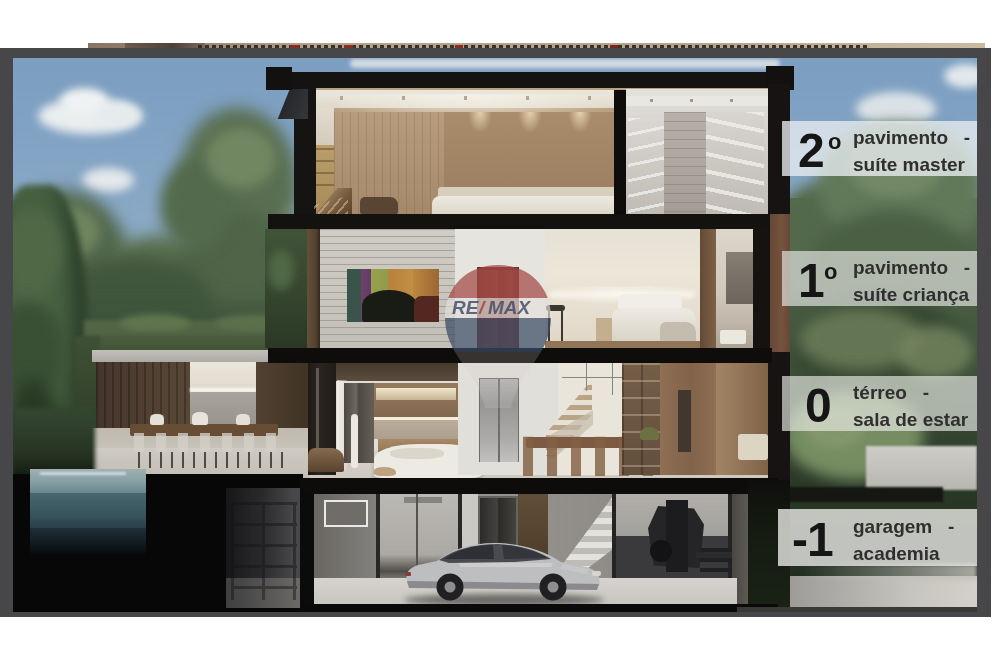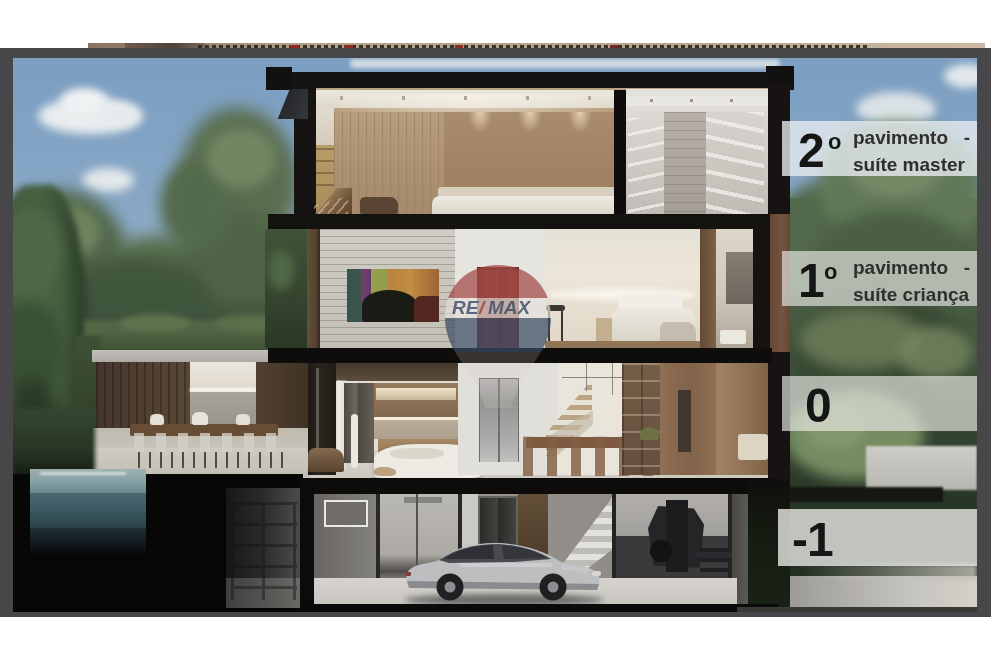--- a/index.html
+++ b/index.html
@@ -434,25 +434,27 @@
   <div class="ab" style="left:782px;top:251px;width:203px;height:55px;background:rgba(236,238,234,.66);"></div>
   <div class="ab" style="left:782px;top:251px;width:203px;height:55px;color:#141414;">
     <span class="ab" style="left:16px;top:6px;font-size:48px;line-height:48px;font-weight:700;letter-spacing:-1px;">1</span>
     <span class="ab" style="left:42px;top:8px;font-size:22px;font-weight:700;">o</span>
     <div class="ab" style="left:71px;top:3px;font-size:19px;line-height:27px;font-weight:700;color:#2e2e2c;">pavimento&nbsp;&nbsp;&nbsp;-<br>suíte criança</div>
   </div>
 
   <div class="ab" style="left:782px;top:376px;width:203px;height:55px;background:rgba(238,240,234,.66);"></div>
   <div class="ab" style="left:782px;top:376px;width:203px;height:55px;color:#141414;">
     <span class="ab" style="left:23px;top:6px;font-size:48px;line-height:48px;font-weight:700;">0</span>
+    <div class="ab" style="left:71px;top:3px;font-size:19px;line-height:27px;font-weight:700;color:#2e2e2c;">térreo&nbsp;&nbsp;&nbsp;-<br>sala de estar</div>
   </div>
 
   <div class="ab" style="left:778px;top:509px;width:207px;height:57px;background:rgba(237,237,232,.8);"></div>
   <div class="ab" style="left:778px;top:509px;width:207px;height:57px;color:#141414;">
     <span class="ab" style="left:14px;top:7px;font-size:48px;line-height:48px;font-weight:700;letter-spacing:-1px;">-1</span>
+    <div class="ab" style="left:75px;top:4px;font-size:19px;line-height:27px;font-weight:700;color:#2e2e2c;">garagem&nbsp;&nbsp;&nbsp;-<br>academia</div>
   </div>
 
   <svg class="ab" style="left:440px;top:262px;" width="118" height="160" viewBox="0 0 118 160">
     <defs>
       <clipPath id="bal">
         <path d="M58,3 C27,3 5,25 5,55 C5,81 20,97 32,115 C39,126 43,136 45,146 L71,146 C73,136 77,126 84,115 C96,97 111,81 111,55 C111,25 89,3 58,3 Z"></path>
       </clipPath>
     </defs>
     <g clip-path="url(#bal)">
       <rect x="0" y="0" width="118" height="36" fill="#b5443e" opacity="0.72"></rect>

